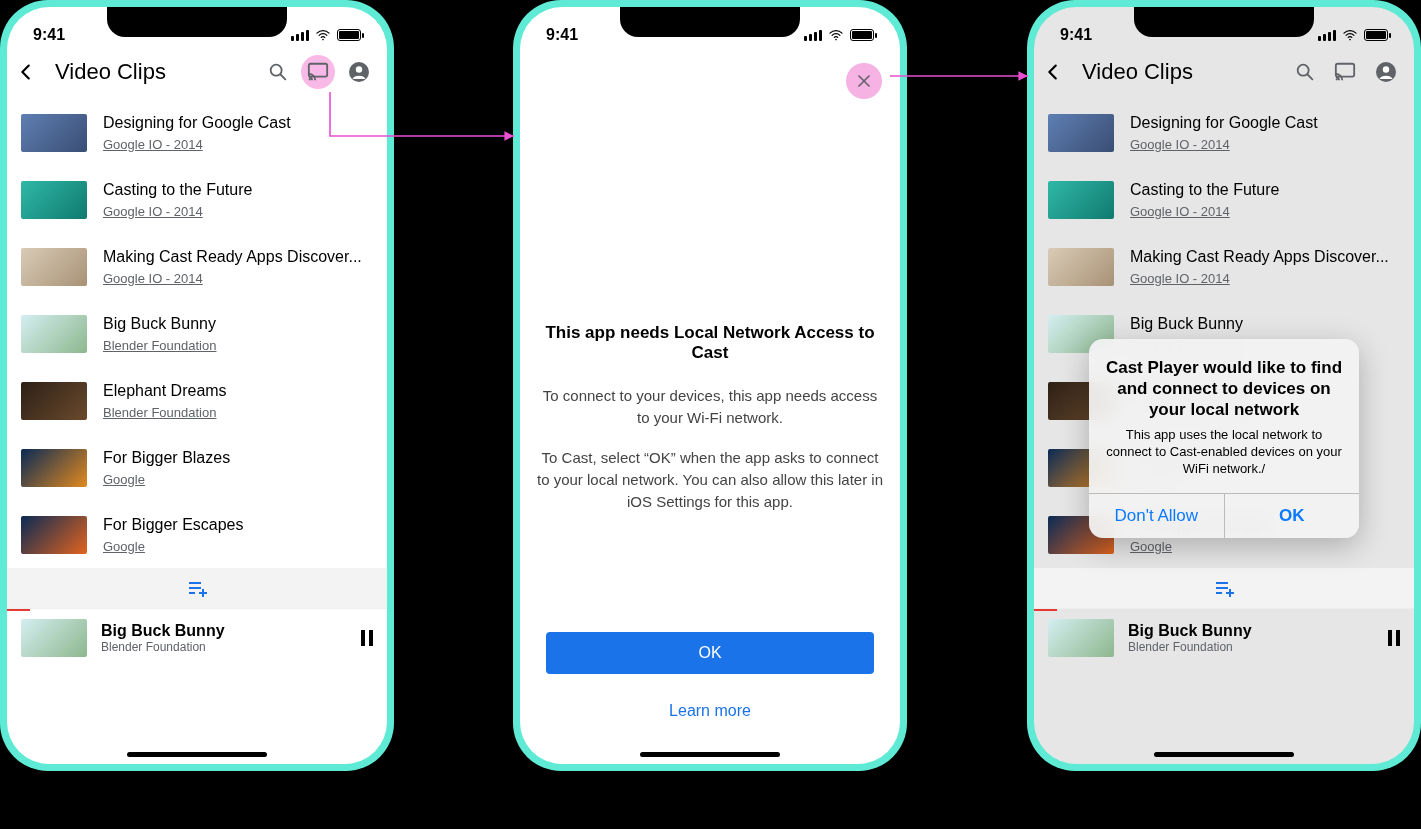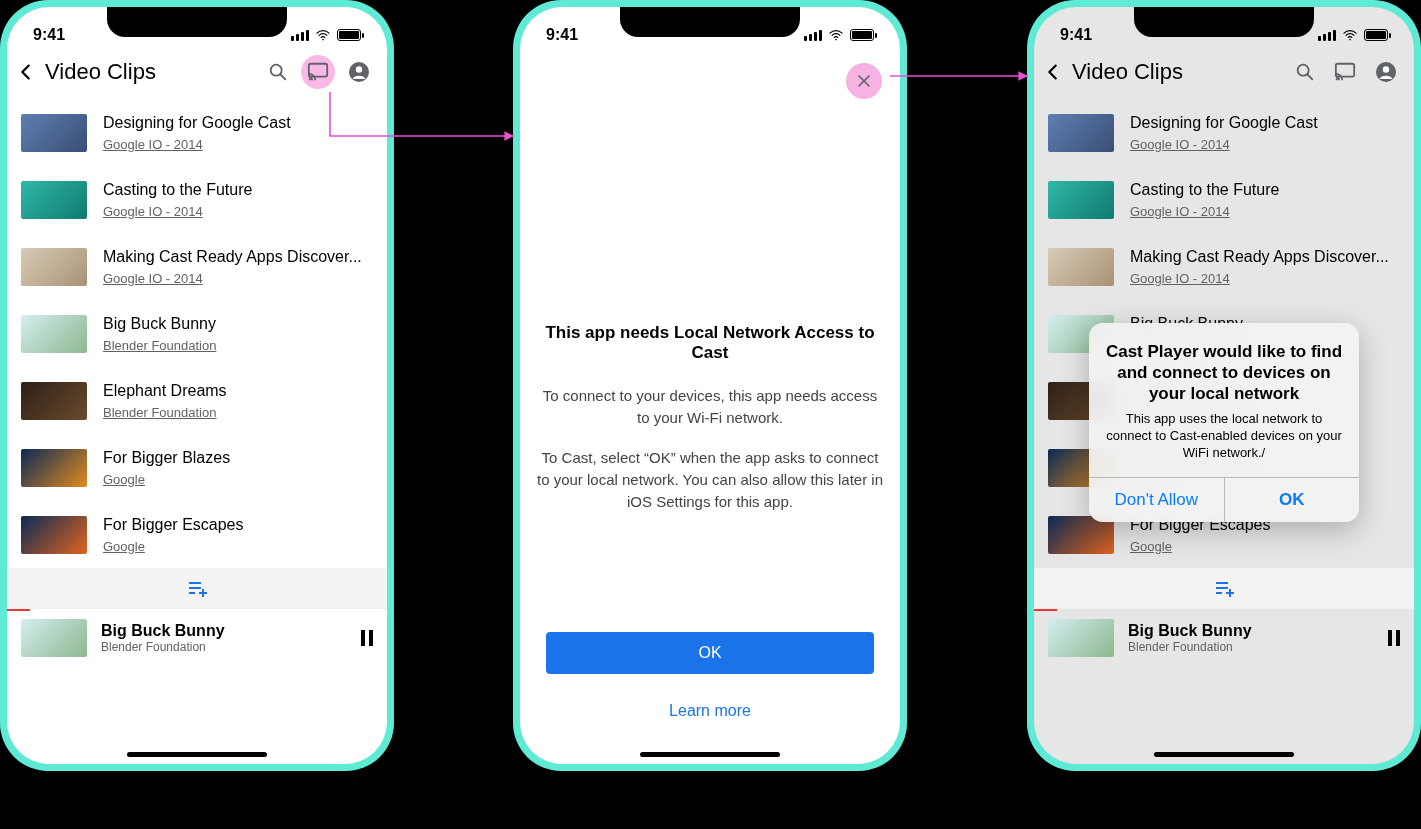--- a/index.html
+++ b/index.html
@@ -22,21 +22,21 @@
   }
   .statusbar .right{ display:flex; gap:6px; align-items:center; }
   .sig{ display:flex; gap:2px; align-items:flex-end; height:12px;}
   .sig span{ width:3px; background:#000; display:block; border-radius:1px;}
   .sig span:nth-child(1){height:5px;} .sig span:nth-child(2){height:7px;} .sig span:nth-child(3){height:9px;} .sig span:nth-child(4){height:11px;}
   .battery{ width:24px; height:12px; border:1.5px solid #000; border-radius:3px; position:relative;}
   .battery::after{ content:""; position:absolute; right:-4px; top:3px; width:2px; height:5px; background:#000; border-radius:1px;}
   .battery .fill{ position:absolute; left:1px; top:1px; bottom:1px; right:1px; background:#000; border-radius:1px;}
   .wifi-icon{ width:16px; height:12px; }
   .nav{
-    display:flex; align-items:center; gap:4px; padding:8px 16px 14px 6px;
+    display:flex; align-items:center; gap:14px; padding:8px 16px 14px 6px;
   }
   .nav-title{ font-size:22px; flex:1; margin-left:2px; }
   .back-chevron{ width:26px; display:flex; justify-content:center; }
   .nav-icons{ display:flex; gap:18px; align-items:center; color:#5f6368; }
   .nav-icons .halo{ background:#f9b9e6; border-radius:50%; width:34px; height:34px; display:flex; align-items:center; justify-content:center; margin:-6px; }
   .list{ }
   .row{ display:flex; align-items:center; gap:16px; padding:14px 14px; }
   .thumb{ width:66px; height:38px; border-radius:2px; flex-shrink:0; }
   .row-text .title{ font-size:16px; line-height:20px; white-space:nowrap; overflow:hidden; text-overflow:ellipsis; max-width:270px;}
   .row-text .sub{ font-size:13px; color:#5f6368; margin-top:4px;text-decoration:underline;}
@@ -71,21 +71,21 @@
     position:absolute; top:56px; right:18px; width:36px; height:36px; border-radius:50%;
     background:#f7b2e4; display:flex; align-items:center; justify-content:center;
   }
   .interstitial-body{ position:absolute; top:316px; left:0; right:0; text-align:center; padding:0 16px;}
   .int-title{ font-weight:700; font-size:17px; margin-bottom:22px; }
   .int-text{ font-size:15px; color:#444; line-height:22px; margin-bottom:18px;}
   .bottom-buttons{ position:absolute; bottom:44px; left:0; right:0; padding:0 26px; text-align:center;}
   .ok-btn{ background:#1a73e8; color:#fff; border:none; width:100%; height:42px; border-radius:4px; font-size:16px;}
   .learn{ color:#1a73e8; font-size:16px; margin-top:28px; display:inline-block;}
   .alert{
-    position:absolute; top:316px; left:50%; transform:translateX(-50%);
+    position:absolute; top:332px; left:50%; transform:translateX(-50%);
     width:270px; background:#f2f2f2f0; border-radius:14px; overflow:hidden;
     box-shadow:0 8px 30px rgba(0,0,0,.25); backdrop-filter:blur(10px); z-index:30;
   }
   .alert-top{ padding:18px 16px 16px; text-align:center;}
   .alert-title{ font-weight:600; font-size:17px; line-height:21px; margin-bottom:6px;}
   .alert-msg{ font-size:13px; line-height:17px;}
   .alert-btns{ display:flex; border-top:0.5px solid #bbb;}
   .alert-btns button{ flex:1; background:none; border:none; color:#0a7aff; font-size:17px; padding:12px 0;}
   .alert-btns button:first-child{ border-right:0.5px solid #bbb;}
   .alert-btns button.ok{ font-weight:600;}

